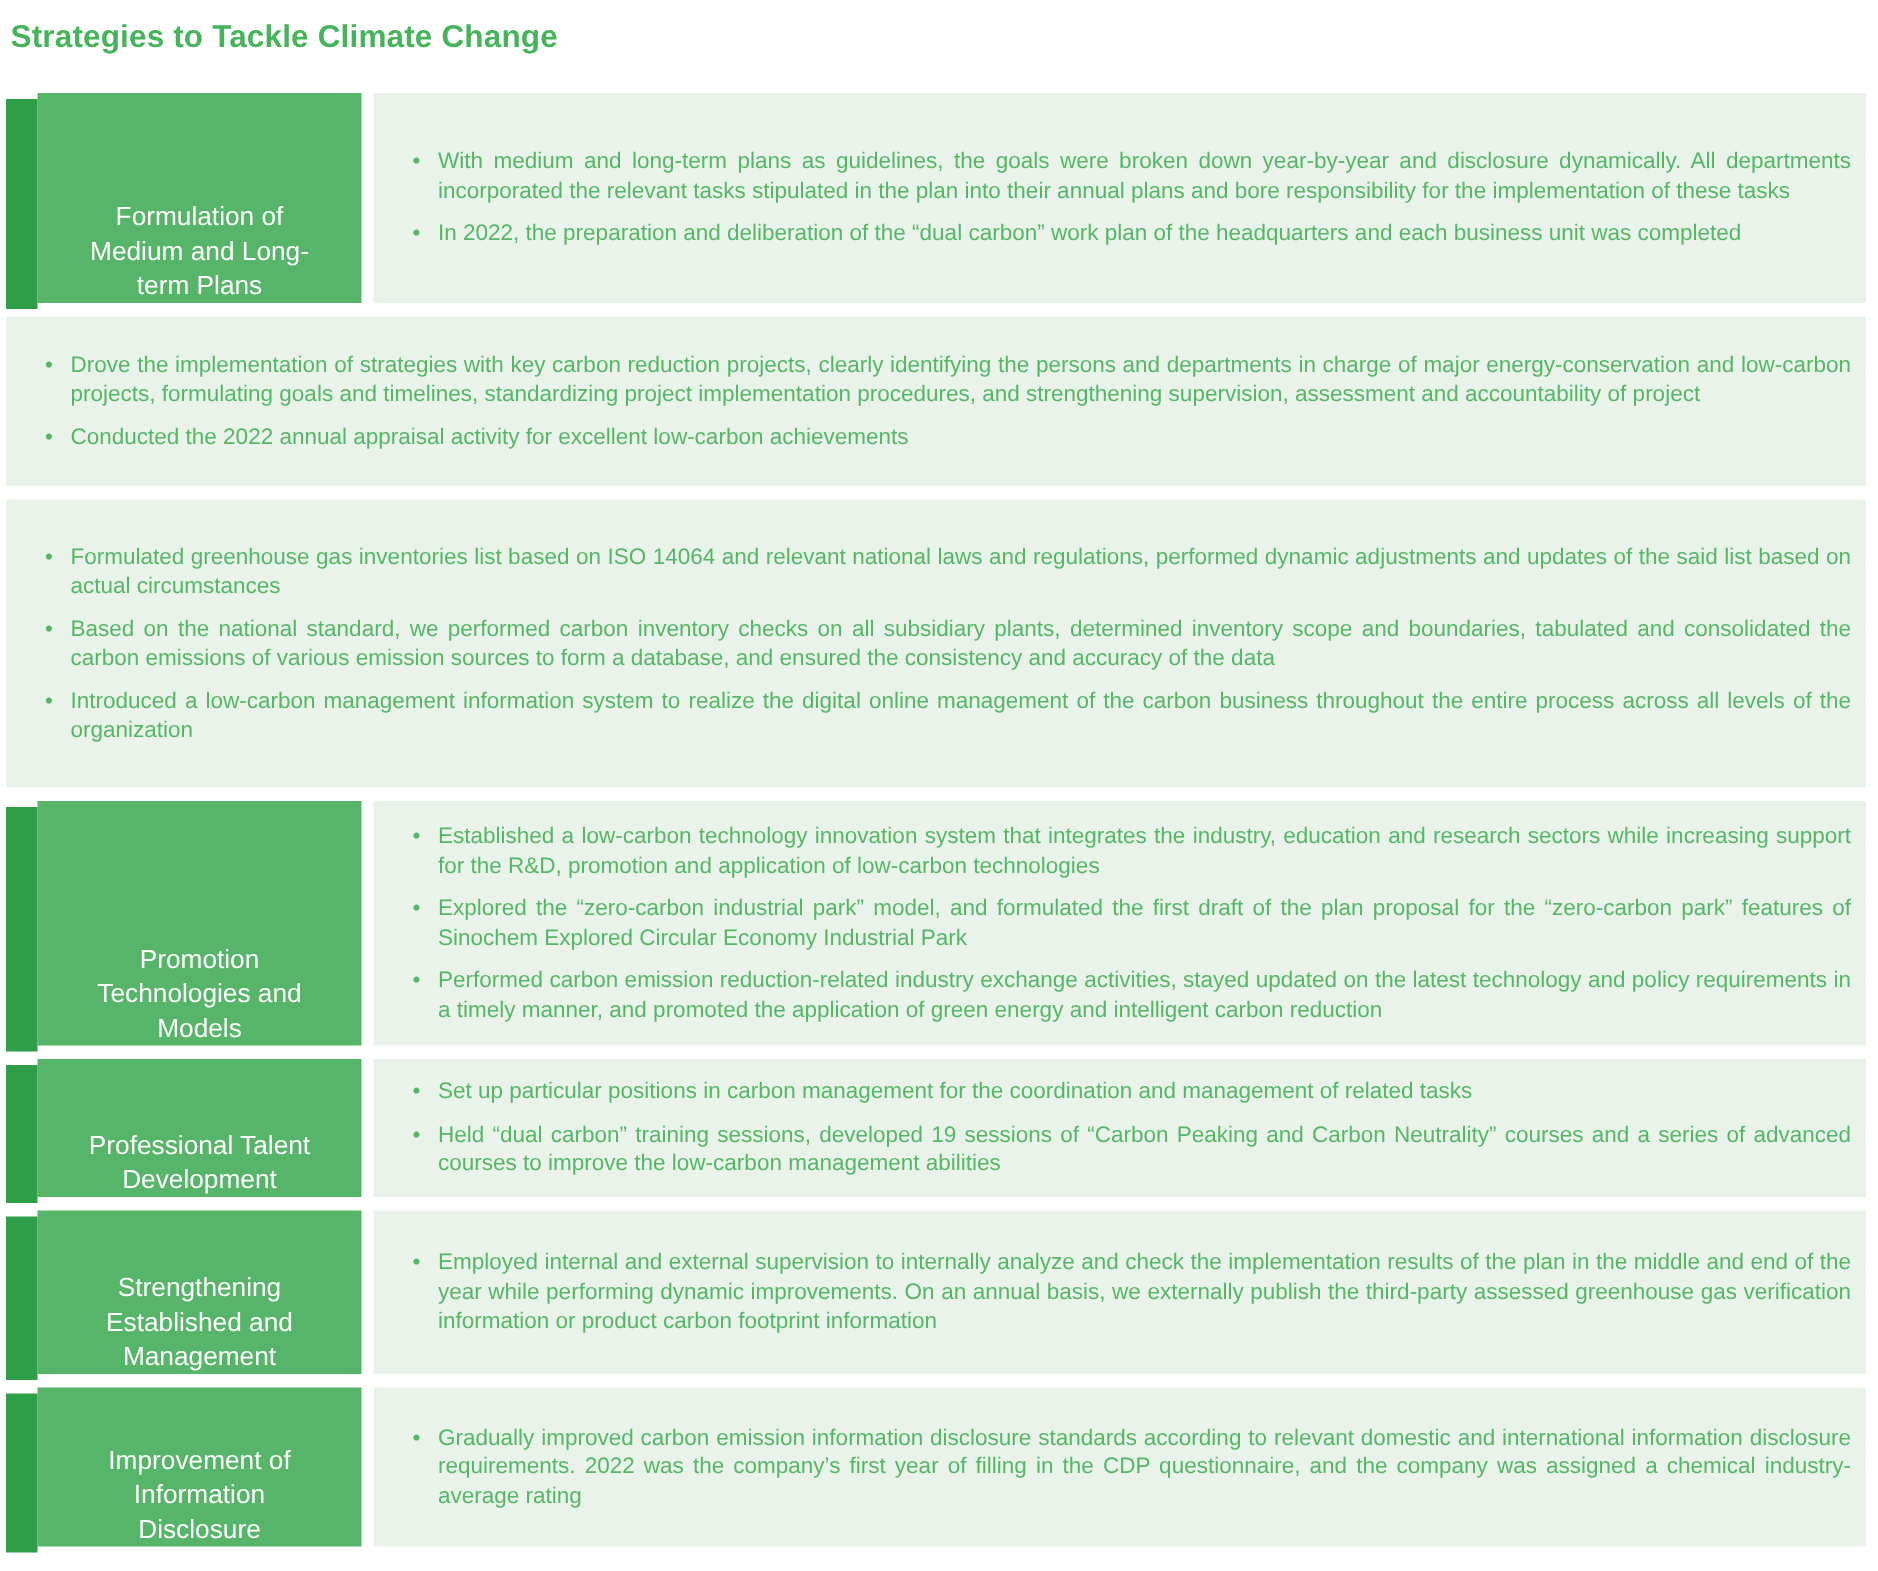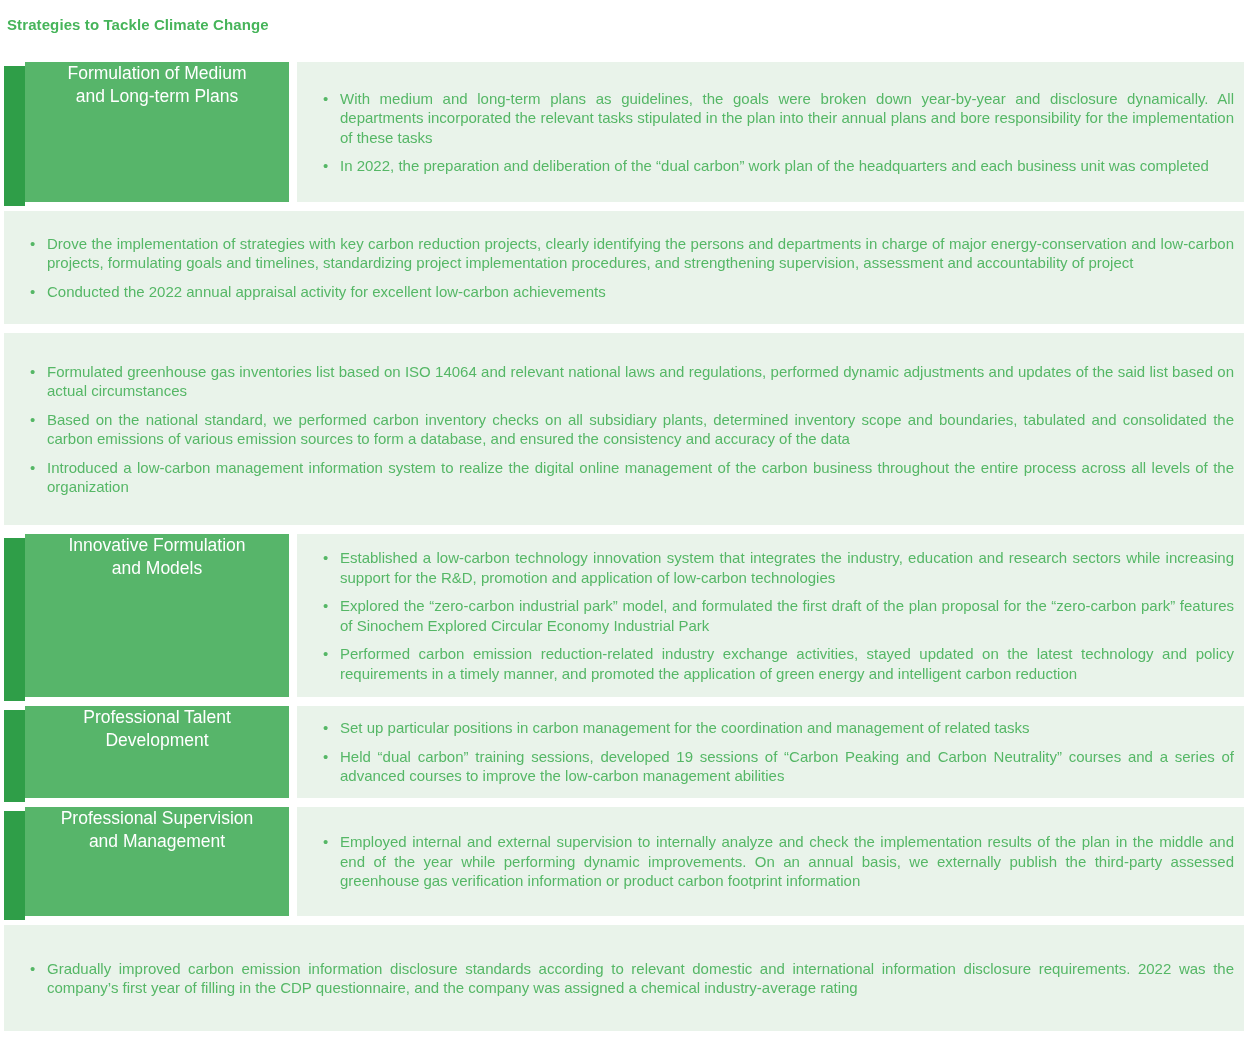--- a/index.html
+++ b/index.html
@@ -10,41 +10,41 @@
     font-family: "Liberation Sans", "DejaVu Sans", sans-serif;
     overflow: hidden;
   }
   .page {
     width: 1252px;
     height: 1047px;
     padding: 12px 8px 0 4px;
   }
   .page-title {
     margin: 0 0 0 3px;
-    font-size: 15px;
+    font-size: 21px;
     line-height: 26px;
     font-weight: bold;
     color: var(--title-color, #46b45a);
     letter-spacing: 0.1px;
   }
   .strategy-table {
     margin-top: 24px;
     display: flex;
     flex-direction: column;
     gap: 9px;
   }
   .row { display: flex; gap: 8px; }
   .row-label {
     position: relative;
-    width: 264px;
+    width: 216px;
     margin-left: 21px;
     background: var(--label-bg, #57b56a);
     color: #ffffff;
     display: flex;
-    align-items: flex-start;
+    align-items: flex-end;
     justify-content: center;
     text-align: center;
     padding: 0 30px;
     font-size: 17.5px;
     line-height: 23px;
     flex-shrink: 0;
   }
   .row-label::before {
     content: "";
     position: absolute;
@@ -124,21 +124,21 @@
             <p>Based on the national standard, we performed carbon inventory checks on all subsidiary plants, determined inventory scope and boundaries, tabulated and consolidated the carbon emissions of various emission sources to form a database, and ensured the consistency and accuracy of the data</p>
           </div>
           <div class="bullet">
             <span class="dot">•</span>
             <p>Introduced a low-carbon management information system to realize the digital online management of the carbon business throughout the entire process across all levels of the organization</p>
           </div>
         </div>
       </div>
       <div class="row" style="min-height: 163px;">
         <div class="row-label">
-          <span>Innovative Formulation and Models</span>
+          <span>Promotion Technologies and Models</span>
         </div>
         <div class="row-content">
           <div class="bullet">
             <span class="dot">•</span>
             <p>Established a low-carbon technology innovation system that integrates the industry, education and research sectors while increasing support for the R&amp;D, promotion and application of low-carbon technologies</p>
           </div>
           <div class="bullet">
             <span class="dot">•</span>
             <p>Explored the “zero-carbon industrial park” model, and formulated the first draft of the plan proposal for the “zero-carbon park” features of Sinochem Explored Circular Economy Industrial Park</p>
           </div>
@@ -158,30 +158,33 @@
             <p>Set up particular positions in carbon management for the coordination and management of related tasks</p>
           </div>
           <div class="bullet">
             <span class="dot">•</span>
             <p>Held “dual carbon” training sessions, developed 19 sessions of “Carbon Peaking and Carbon Neutrality” courses and a series of advanced courses to improve the low-carbon management abilities</p>
           </div>
         </div>
       </div>
       <div class="row" style="min-height: 109px;">
         <div class="row-label">
-          <span>Professional Supervision and Management</span>
+          <span>Strengthening Established and Management</span>
         </div>
         <div class="row-content">
           <div class="bullet">
             <span class="dot">•</span>
             <p>Employed internal and external supervision to internally analyze and check the implementation results of the plan in the middle and end of the year while performing dynamic improvements. On an annual basis, we externally publish the third-party assessed greenhouse gas verification information or product carbon footprint information</p>
           </div>
         </div>
       </div>
       <div class="row" style="min-height: 106px;">
+        <div class="row-label">
+          <span>Improvement of Information Disclosure</span>
+        </div>
         <div class="row-content">
           <div class="bullet">
             <span class="dot">•</span>
             <p>Gradually improved carbon emission information disclosure standards according to relevant domestic and international information disclosure requirements. 2022 was the company’s first year of filling in the CDP questionnaire, and the company was assigned a chemical industry-average rating</p>
           </div>
         </div>
       </div>
     </div>
 </div>
 

